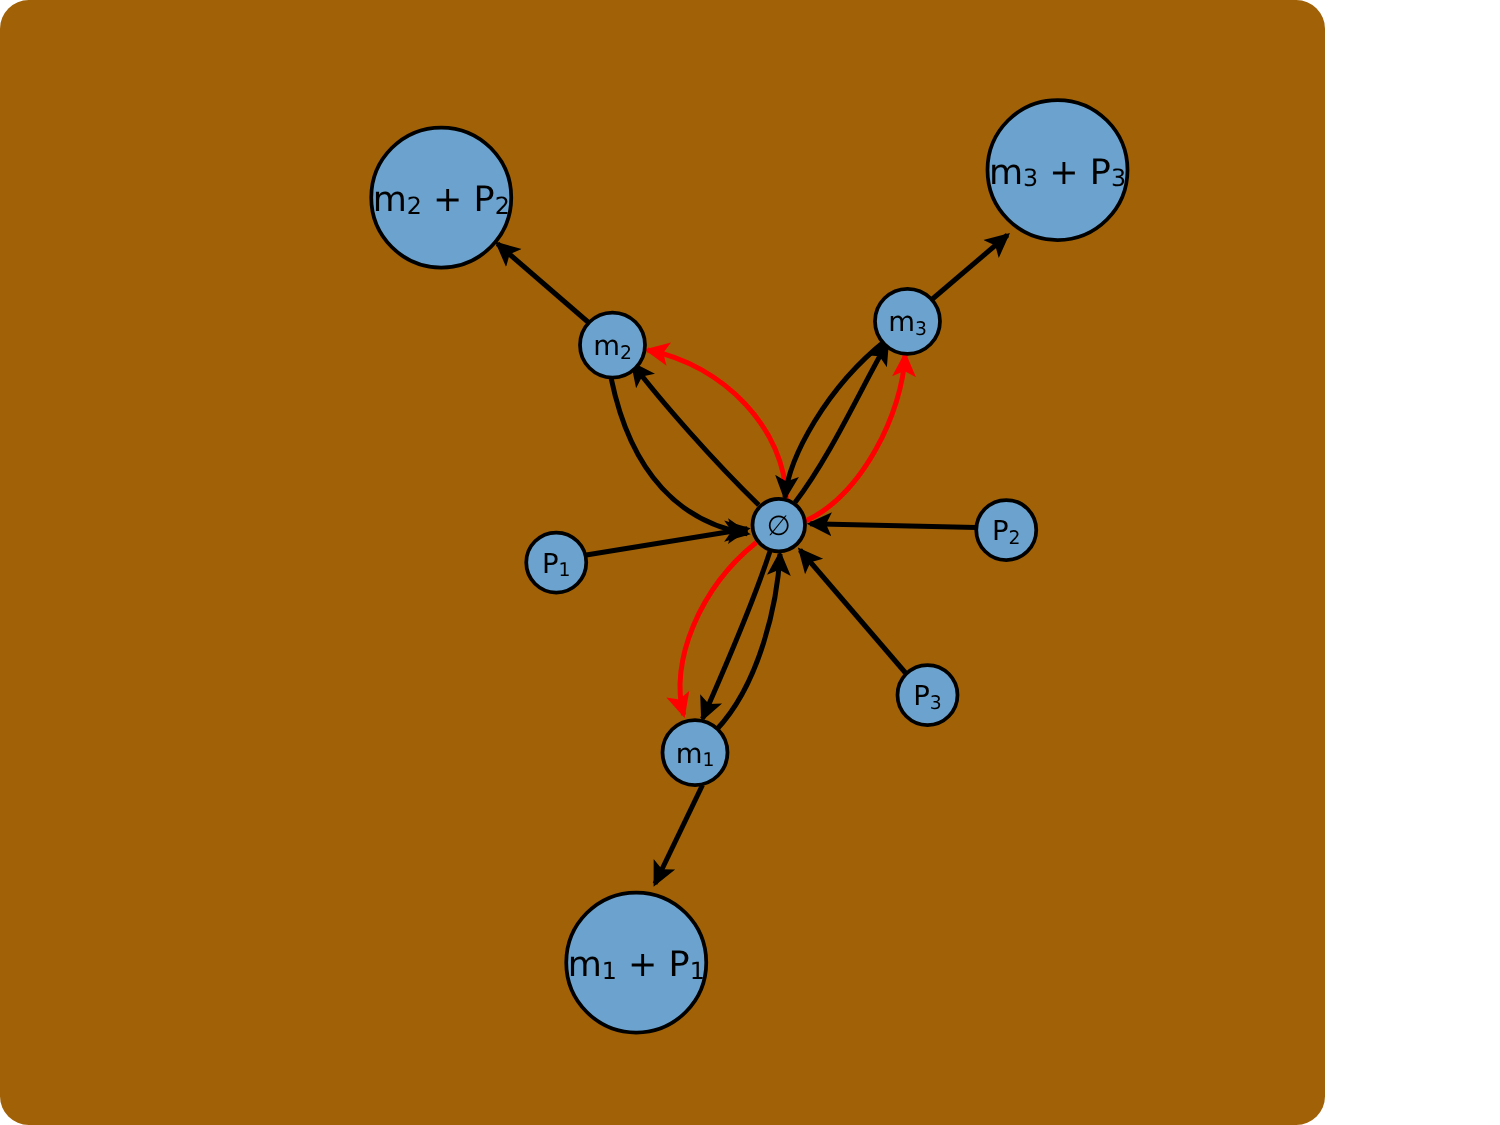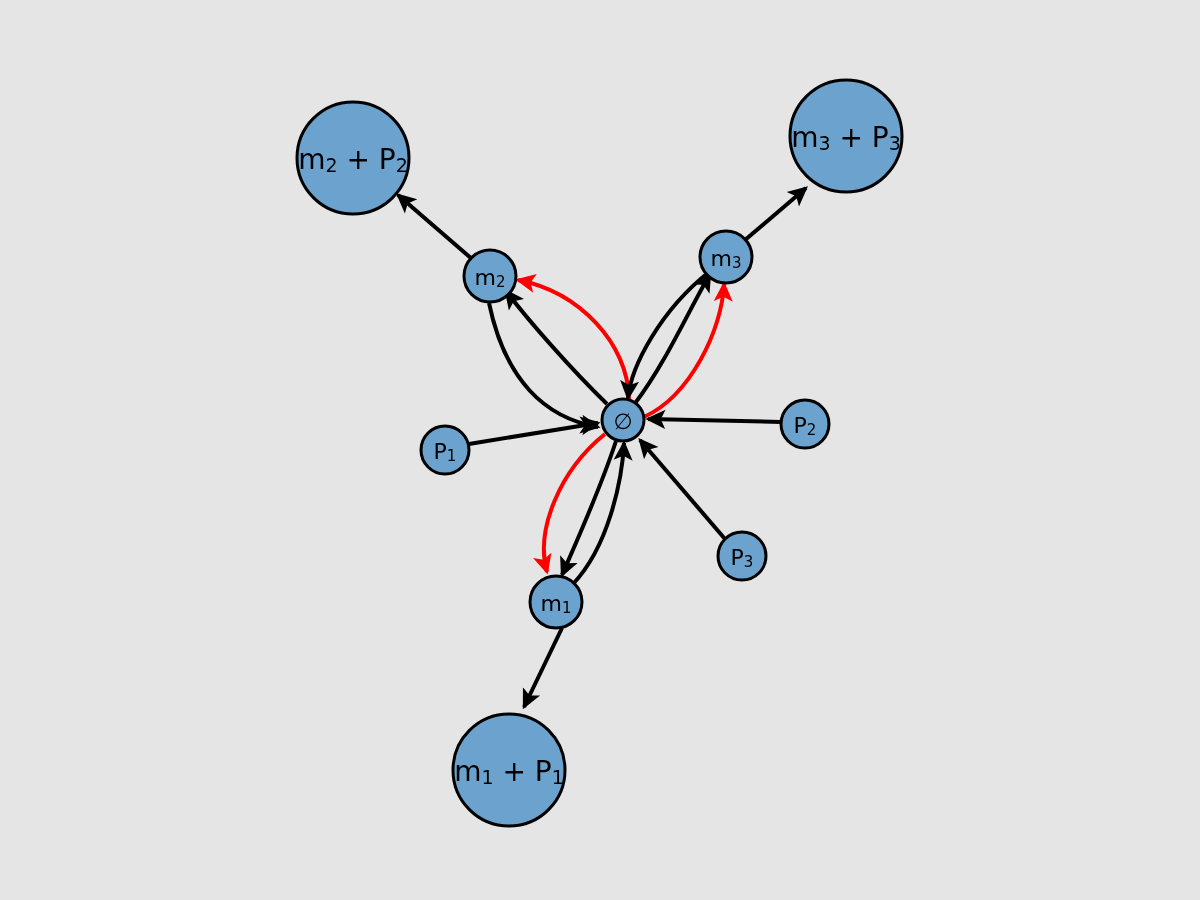--- a/index.html
+++ b/index.html
@@ -6,24 +6,25 @@
   html, body {
     margin: 0;
     padding: 0;
     background: #ffffff;
   }
   body {
     font-family: "DejaVu Sans", "Liberation Sans", sans-serif;
   }
   #stage {
     position: relative;
-    width: 1200px;
+    width: 1060px;
     height: 900px;
-    background: #e5e5e5;
+    background: #a16207;
     overflow: hidden;
+    border-radius: 23px;
   }
   #graph-svg {
     position: absolute;
     left: 0;
     top: 0;
     width: 1200px;
     height: 900px;
     display: block;
   }
   .node-circle {

